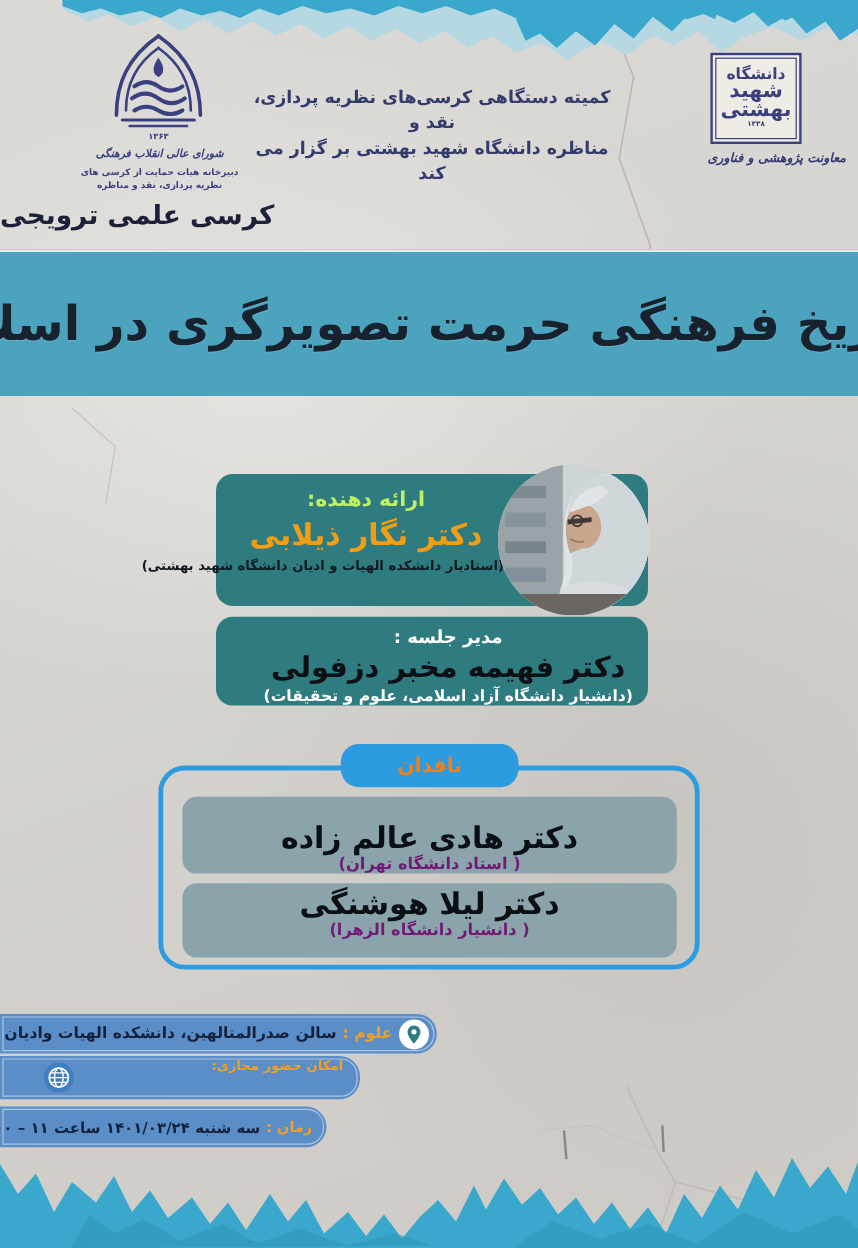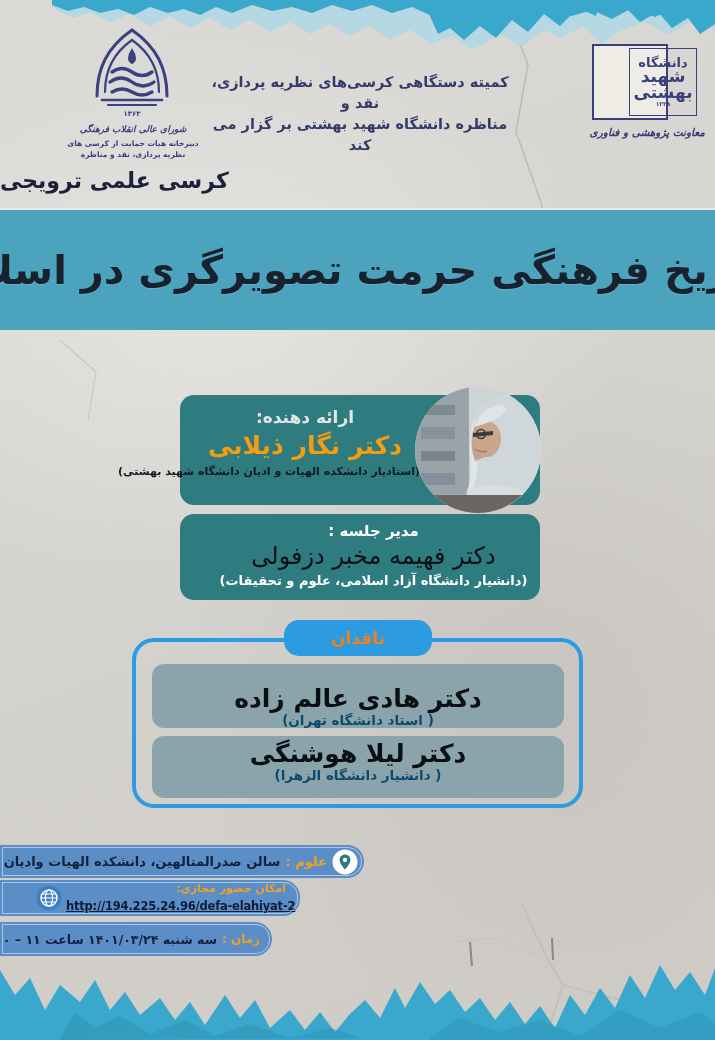--- a/index.html
+++ b/index.html
@@ -19,56 +19,56 @@
   .left-logo-cap{left:28px;width:210px;text-align:center;color:#3b4080;font-weight:bold;direction:rtl;}
   #left-cap1{top:124px;font-size:9px;font-style:italic;}
   #left-cap2{top:139px;font-size:7.5px;}
   #left-cap3{top:150px;font-size:7.5px;}
   #committee{left:205px;top:72px;width:310px;text-align:center;direction:rtl;
     color:#333b6b;font-weight:bold;font-size:14.5px;line-height:21px;}
   #right-emblem{left:592px;top:44px;width:76px;height:76px;border:2.5px solid #3a3f7d;
     background:#efece6;padding:2px;}
   #right-emblem .inner{width:100%;height:100%;border:1px solid #3a3f7d;display:flex;
     flex-direction:column;align-items:center;justify-content:center;color:#3a3f7d;
-    direction:rtl;line-height:.92;font-weight:bold;margin-left:33px;}
+    direction:rtl;line-height:.92;font-weight:bold;}
   #right-emblem .w1{font-size:13px;}
   #right-emblem .w2{font-size:17px;}
   #right-emblem .w3{font-size:17px;}
   #right-emblem .yr{font-size:6px;margin-top:1px;}
   #right-cap{left:555px;top:126px;width:150px;color:#343a74;
     font-size:10.5px;font-weight:bold;font-style:italic;direction:rtl;}
   
   #event-kind{left:0;top:168px;width:715px;text-align:left;direction:rtl;
     color:#1b2138;font-weight:bold;font-size:22px;}
   #title-band{left:0;top:208px;width:715px;height:122px;background:#4ba3be;
     border-top:2px solid #e9e7e3;display:flex;align-items:center;justify-content:center;}
   #title-band .t{direction:rtl;color:#18222f;font-weight:bold;font-size:40px;white-space:nowrap;
     text-shadow:0 1px 1px rgba(255,255,255,.15);}
   
   .teal-box{background:#2f7c80;border-radius:14px;}
   #presenter-box{left:180px;top:395px;width:360px;height:110px;}
   #presenter-text{position:absolute;left:10px;right:120px;top:12px;text-align:center;direction:rtl;}
-  #presenter-role{color:#e5e5e5;font-weight:bold;font-size:17px;}
+  #presenter-role{color:#bef264;font-weight:bold;font-size:17px;}
   #presenter-name{color:#f29d12;font-weight:bold;font-size:25px;margin-top:4px;white-space:nowrap;}
   #presenter-affil{color:#11181f;font-weight:bold;font-size:11px;margin-top:5px;white-space:nowrap;}
   #presenter-photo{left:415px;top:387px;width:126px;height:126px;border-radius:50%;overflow:hidden;}
-  #moderator-box{left:180px;top:514px;width:360px;height:86px;text-align:center;direction:rtl;padding-top:8px;padding-left:27px;}
+  #moderator-box{left:180px;top:514px;width:360px;height:74px;text-align:center;direction:rtl;padding-top:8px;padding-left:27px;}
   #moderator-role{color:#ffffff;font-weight:bold;font-size:15px;}
-  #moderator-name{color:#0c0f14;font-weight:normal;font-size:24px;margin-top:2px;}
+  #moderator-name{color:#0c0f14;font-weight:bold;font-size:24px;margin-top:2px;}
   #moderator-affil{color:#ffffff;font-weight:bold;font-size:13px;margin-top:3px;}
   
   #critics-border{left:132px;top:638px;width:451px;height:170px;border:4px solid #2d9be0;border-radius:22px;}
   #critics-badge{left:284px;top:620px;width:148px;height:36px;background:#2d9be0;border-radius:15px;
     display:flex;align-items:center;justify-content:center;}
   #critics-badge .t{color:#ef7f1f;font-weight:bold;font-size:17px;direction:rtl;}
   .critic-bar{left:152px;width:412px;background:#8ba4ac;border-radius:12px;text-align:center;direction:rtl;}
   #critic-bar-0{top:664px;height:64px;padding-top:20px;}
   #critic-bar-1{top:736px;height:62px;padding-top:3px;}
   .critic-name{color:#0a0f14;font-weight:bold;font-size:25px;line-height:1.2;}
-  .critic-affil{color:#0c4a6e;font-weight:bold;font-size:13.5px;margin-top:-2px;}
+  .critic-affil{color:#701a75;font-weight:bold;font-size:13.5px;margin-top:-2px;}
   
   .info-bar{left:0;background:#5b8dc7;border-radius:0 17px 17px 0;direction:rtl;}
   .info-bar::after{content:"";position:absolute;inset:2px;border:1px solid rgba(255,255,255,.5);
     border-radius:0 14px 14px 0;pointer-events:none;}
   #info-row-location{top:845px;width:364px;height:33px;display:flex;align-items:center;
     padding-right:6px;gap:5px;}
   #info-row-virtual{top:880px;width:300px;height:36px;}
   #info-row-time{top:922px;width:272px;height:34px;display:flex;align-items:center;
     padding-right:12px;gap:5px;}
   .medal{width:26px;height:26px;border-radius:50%;flex:0 0 auto;}
@@ -206,21 +206,20 @@
   <div class="abs info-bar" id="info-row-virtual">
     <div id="virtual-label">امکان حضور مجازی:</div>
     <svg id="globe-medal" class="medal" viewBox="0 0 26 26">
       <circle cx="13" cy="13" r="12.5" fill="#3f7ec2"></circle>
       <circle cx="13" cy="13" r="8" fill="none" stroke="#ffffff" stroke-width="1.4"></circle>
       <ellipse cx="13" cy="13" rx="3.6" ry="8" fill="none" stroke="#ffffff" stroke-width="1.2"></ellipse>
       <line x1="5" y1="13" x2="21" y2="13" stroke="#ffffff" stroke-width="1.2"></line>
       <line x1="6.2" y1="9" x2="19.8" y2="9" stroke="#ffffff" stroke-width="1.1"></line>
       <line x1="6.2" y1="17" x2="19.8" y2="17" stroke="#ffffff" stroke-width="1.1"></line>
     </svg>
-    <a id="virtual-url" href="#">http://194.225.24.96/defa-elahiyat-2</a>
   </div>
 
   <div class="abs info-bar" id="info-row-time">
     <span class="lbl-orange" style="font-size:12px">زمان :</span>
     <span class="val-dark">سه شنبه ۱۴۰۱/۰۳/۲۴ ساعت ۱۱ – ۱۳:۰۰</span>
 
   </div>
 
   <svg id="bottom-torn" class="abs" width="715" height="100" viewBox="0 0 715 100">
     <polygon fill="#3aa7cc" points="0,30 15,55 30,38 45,70 60,45 80,62 95,40 110,70 125,52 140,75 160,58 175,80 190,62 205,85 225,55 240,78 255,60 270,88 290,70 305,90 320,72 335,92 350,74 365,60 380,78 395,48 405,68 420,42 435,64 450,50 465,72 480,58 495,80 510,62 525,84 540,66 555,88 570,55 585,75 600,48 615,68 630,35 645,58 660,25 675,50 690,32 705,55 715,28 715,100 0,100"></polygon>

